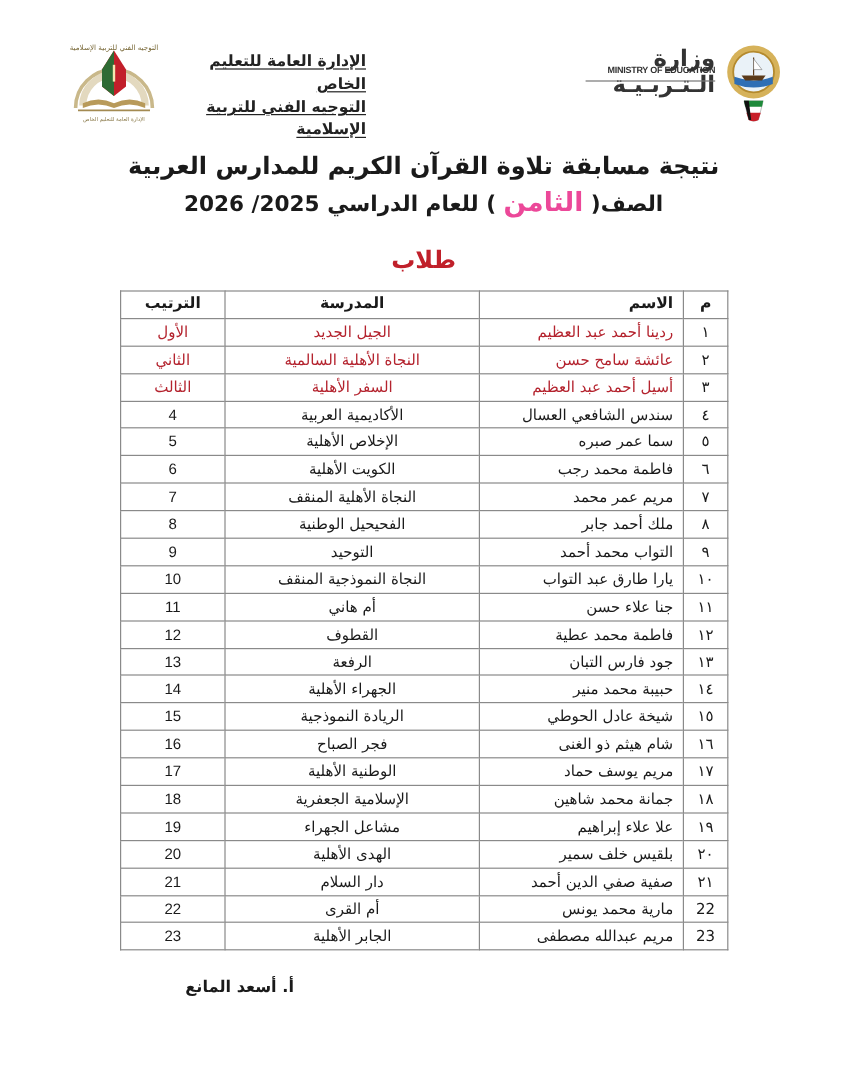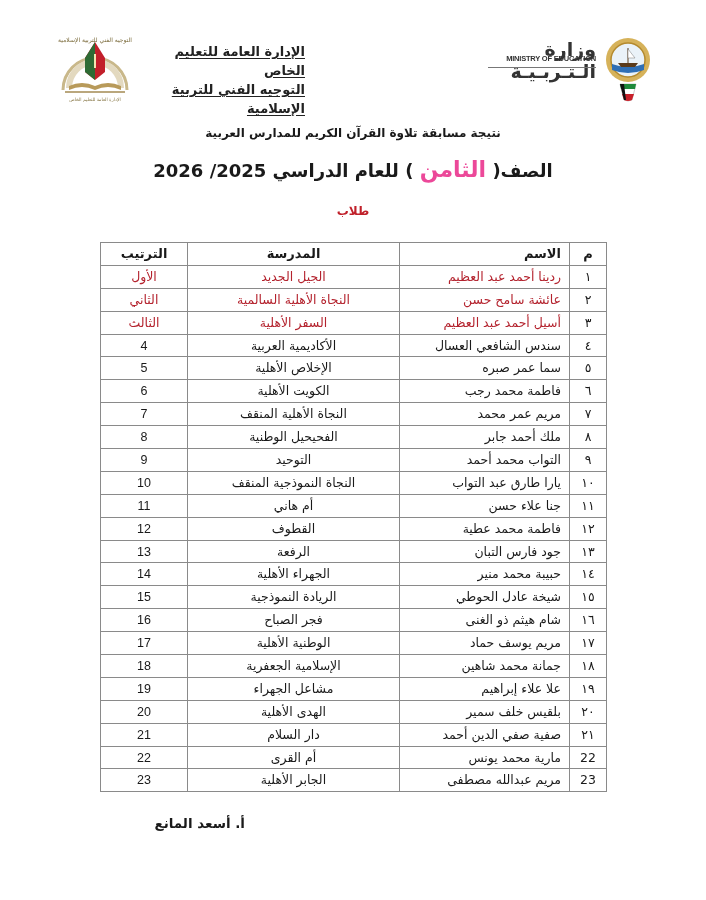--- a/index.html
+++ b/index.html
@@ -28,30 +28,30 @@
   .ministry-line { position: absolute; right: 60px; top: 31px; width: 108px; height: 1px; background: #777; }
   .ministry-en {
     position: absolute; right: 60px; top: 18px; font-size: 7.5px; font-weight: bold; color: #333;
     font-family: "Liberation Sans", sans-serif; letter-spacing: -0.2px;
   }
   .ministry-emblem { position: absolute; right: 0; top: 0; width: 56px; height: 66px; }
 
   
   .title1 {
     left: 0; width: 706px; top: 126px; text-align: center; direction: rtl;
-    font-size: 12px; font-weight: bold; color: #1a1a1a;
+    font-size: 20px; font-weight: bold; color: #1a1a1a;
   }
   .title2 {
     left: 0; width: 706px; top: 157px; text-align: center; direction: rtl;
     font-size: 18px; font-weight: bold; color: #1a1a1a;
   }
   .title2 .grade { color: #ec4899; font-size: 22px; }
   .title3 {
     left: 0; width: 706px; top: 204px; text-align: center; direction: rtl;
-    font-size: 12px; font-weight: bold; color: #c0202a;
+    font-size: 20px; font-weight: bold; color: #c0202a;
   }
 
   
   table.results {
     position: absolute; left: 100px; top: 242px; width: 505px;
     border-collapse: collapse; direction: rtl; table-layout: fixed;
   }
   table.results td, table.results th {
     border: 1px solid #8a8a8a; height: 21.9px; padding: 0 8px; font-size: 12.5px;
     line-height: 14px; overflow: hidden; white-space: nowrap;

